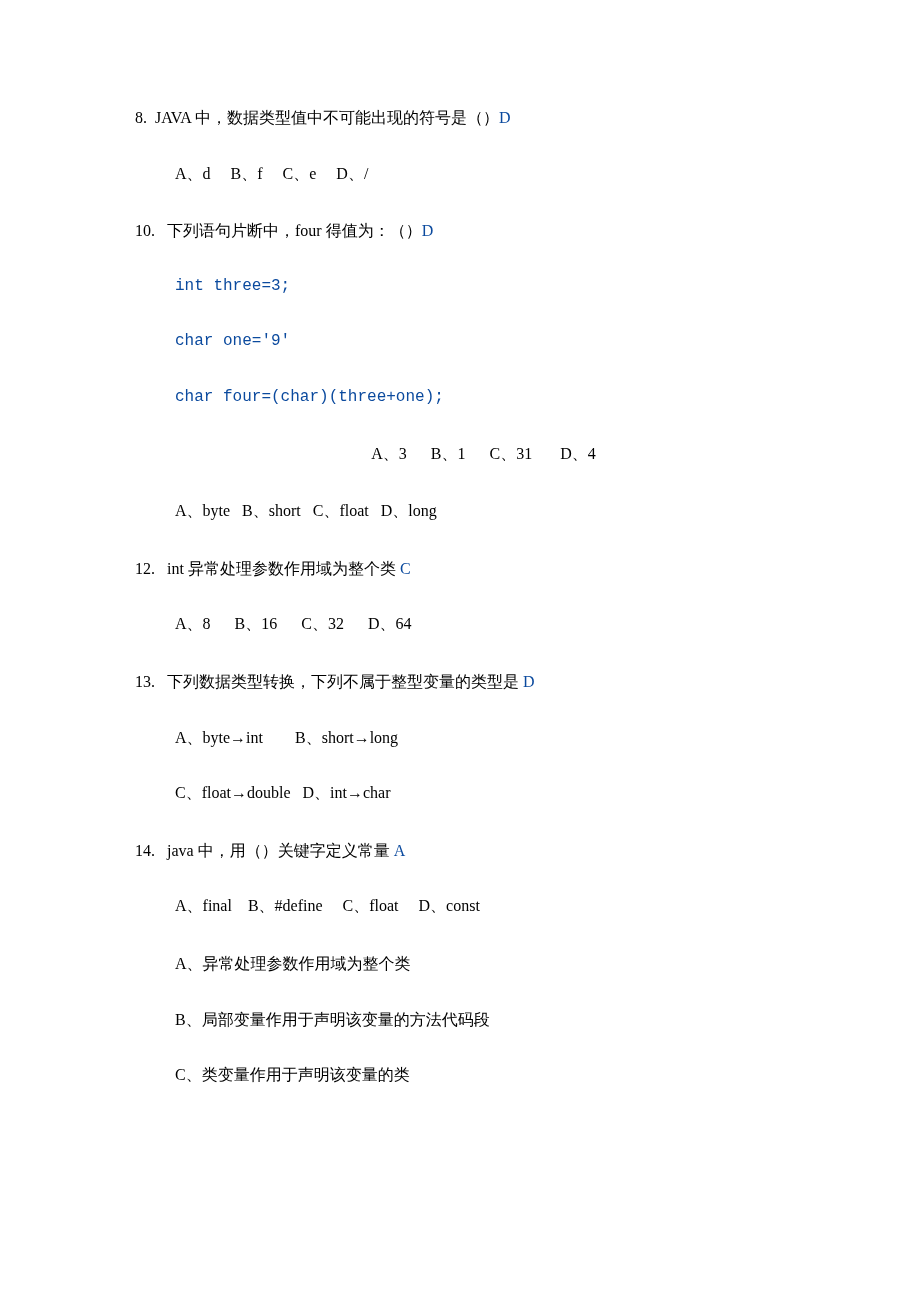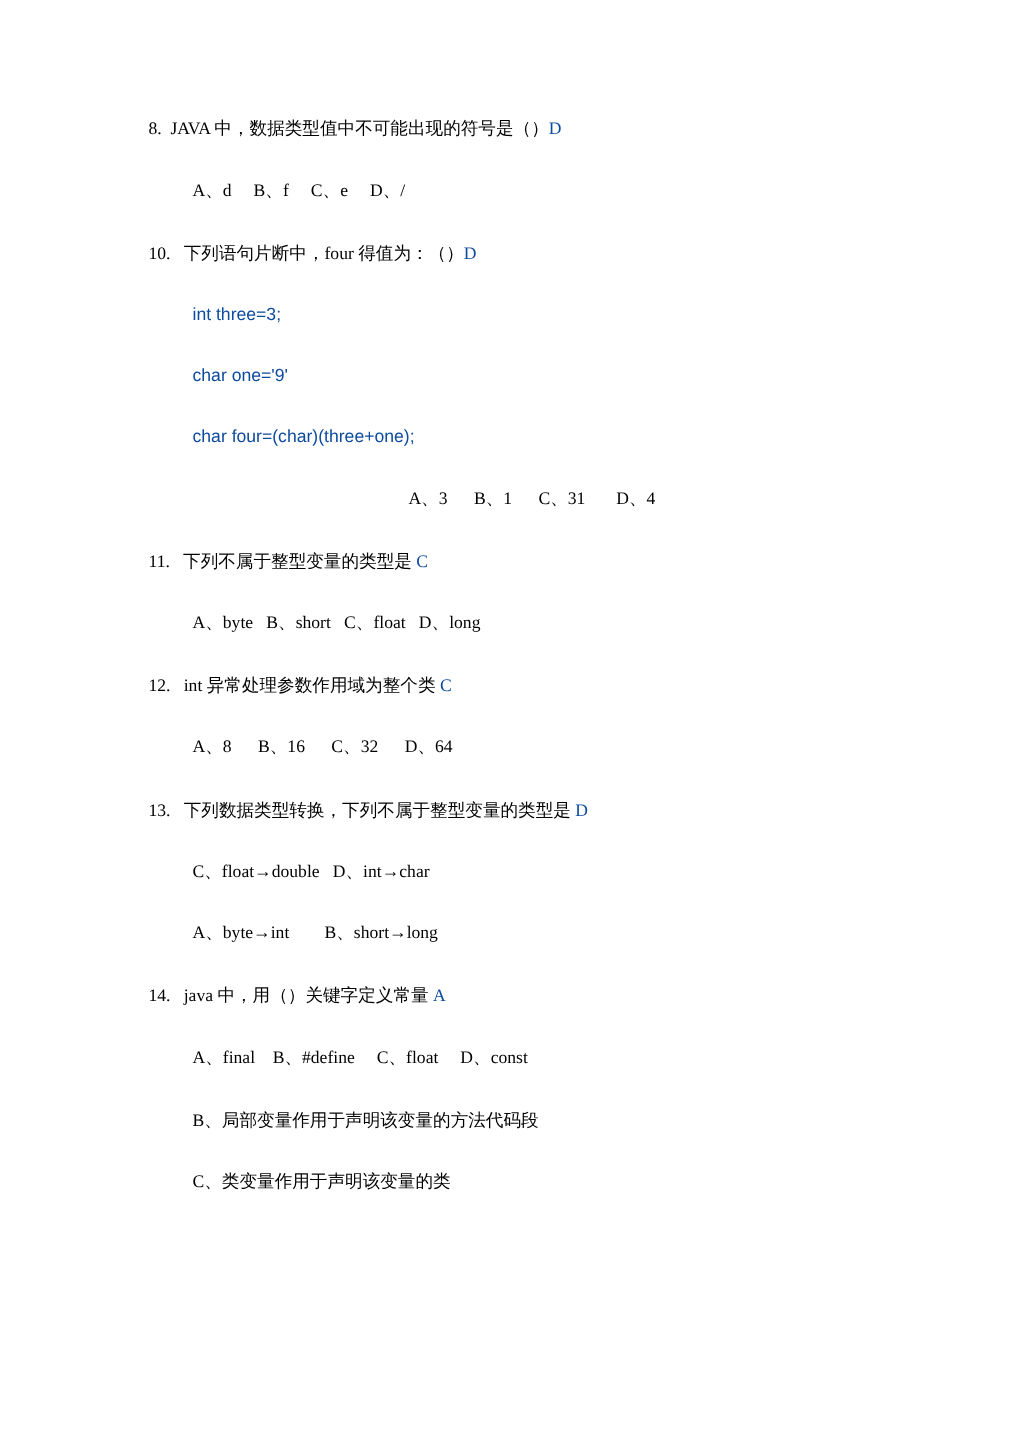--- a/index.html
+++ b/index.html
@@ -26,21 +26,21 @@
     margin-bottom: 30px;
   }
   .num {
     white-space: pre;
   }
   .answer {
     color: #0b4a9e;
   }
   .code {
     color: #0b4a9e;
-    font-family: Liberation Sans, sans-serif;
+    font-family: Liberation Mono, monospace;
   }
   .opts {
     padding-left: 40px;
     white-space: pre;
     margin-bottom: 30px;
   }
   .codeblock {
     padding-left: 40px;
     margin-bottom: 30px;
     white-space: pre;
@@ -69,49 +69,47 @@
     <div class="q-stem">
       <span class="num">10.   </span><span>下列语句片断中，four 得值为：（）</span><span class="answer">D</span>
     </div>
     <div class="codeblock code">int three=3;</div>
     <div class="codeblock code">char one='9'</div>
     <div class="codeblock code">char four=(char)(three+one);</div>
     <div class="opts" style="padding-left:32px;text-align:center;">A、3      B、1      C、31       D、4</div>
   </div>
 
   <div class="q">
-    <div class="q-stem">
-      <span class="num">11.   </span><span>下列不属于整型变量的类型是 </span><span class="answer">C</span>
-    </div>
     <div class="opts">A、byte   B、short   C、float   D、long</div>
   </div>
 
   <div class="q">
     <div class="q-stem">
       <span class="num">12.   </span><span>int 异常处理参数作用域为整个类 </span><span class="answer">C</span>
     </div>
     <div class="opts">A、8      B、16      C、32      D、64</div>
   </div>
 
   <div class="q">
     <div class="q-stem">
       <span class="num">13.   </span><span>下列数据类型转换，下列不属于整型变量的类型是 </span><span class="answer">D</span>
     </div>
+    <div class="opts">A、byte→int        B、short→long</div>
     <div class="opts">C、float→double   D、int→char</div>
-    <div class="opts">A、byte→int        B、short→long</div>
   </div>
 
   <div class="q">
     <div class="q-stem">
       <span class="num">14.   </span><span>java 中，用（）关键字定义常量 </span><span class="answer">A</span>
     </div>
     <div class="opts">A、final    B、#define     C、float     D、const</div>
   </div>
 
   <div class="q">
     <div class="vopts">
+      <div class="vopt">A、异常处理参数作用域为整个类</div>
       <div class="vopt">B、局部变量作用于声明该变量的方法代码段</div>
       <div class="vopt">C、类变量作用于声明该变量的类</div>
 
     </div>
   </div>
 
 </div>
 
 </body></html>

